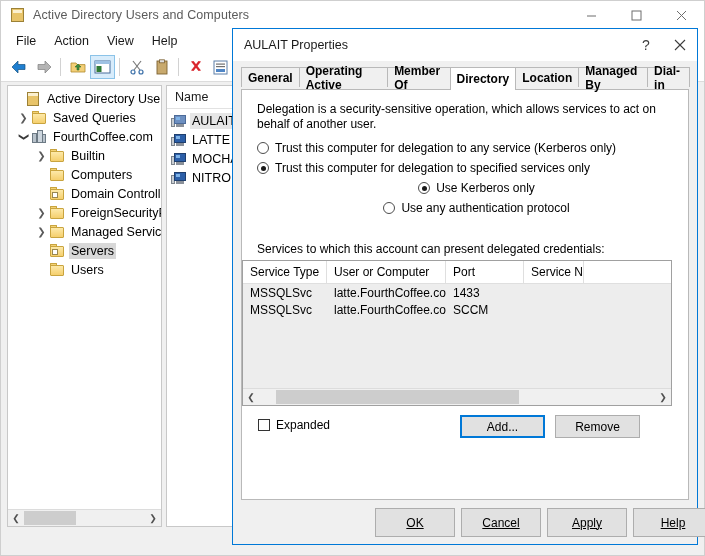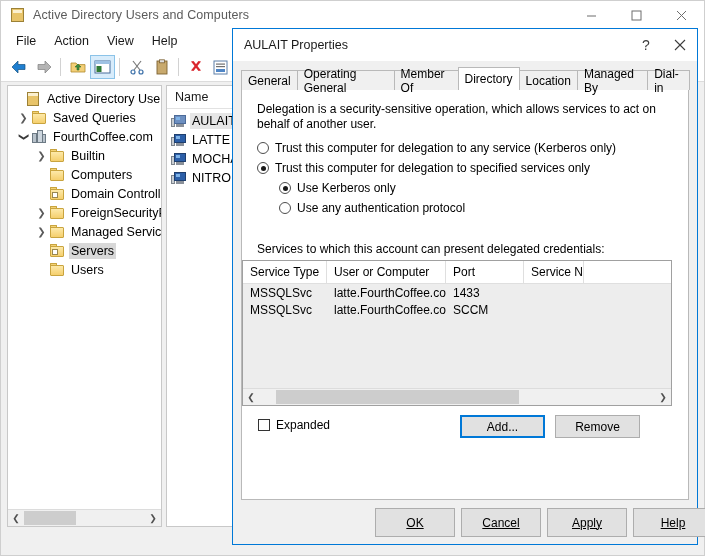--- a/index.html
+++ b/index.html
@@ -159,21 +159,21 @@
     height: 32px; display: flex; align-items: center; background: #ffffff;
     position: relative;
   }
   .dlg-title-text { font-size: 12.5px; color: #1a1a1a; margin-left: 11px; }
   .dlg-caps { position: absolute; right: 0; top: 0; height: 32px; display: flex; }
   .dlg-cap { width: 34px; height: 32px; display:flex; align-items:center; justify-content:center; color:#3d3d3d; }
   .dlg-cap.help { font-size: 14px; }
 
   .tabstrip {
     position: absolute; left: 8px; top: 38px; right: 8px; height: 23px;
-    display: flex; align-items: flex-end;
+    display: flex; align-items: flex-start; font-weight: bold;
   }
   .tab {
     height: 20px; padding: 0 6px; font-size: 12px; color: #000;
     background: #f0f0f0; border: 1px solid #b9b9b9; border-bottom: none;
     display: flex; align-items: center; box-sizing: border-box;
     margin-right: -1px; position: relative; z-index: 1;
   }
   .tab.active {
     background: #ffffff; height: 23px; z-index: 3;
     border-color: #b9b9b9;
@@ -182,21 +182,21 @@
     position: absolute; left: 8px; top: 60px; right: 8px; bottom: 44px;
     background: #ffffff; border: 1px solid #b9b9b9; box-sizing: border-box;
   }
 
   .desc {
     position: absolute; left: 15px; top: 12px; right: 18px;
     font-size: 12px; color: #000; line-height: 15px;
   }
   .radios { position: absolute; left: 15px; top: 48px; right: 14px; }
   .radio-row { display: flex; align-items: center; height: 20px; font-size: 12px; color:#000;}
-  .radio-row.indent { margin-left: 22px; }
+  .radio-row.indent { margin-left: 22px; justify-content: center; }
   .radio {
     width: 12px; height: 12px; border-radius: 50%; border: 1px solid #4d4d4d;
     background: #fff; margin-right: 6px; flex: none; position: relative; box-sizing: border-box;
   }
   .radio.on:after {
     content: ''; position: absolute; left: 2.5px; top: 2.5px; width: 5px; height: 5px;
     border-radius: 50%; background: #1a1a1a;
   }
 
   .svc-label { position: absolute; left: 15px; top: 152px; font-size: 12px; color: #000; }
@@ -503,21 +503,21 @@
           <svg width="12" height="12" viewBox="0 0 12 12">
               <line x1="1" y1="1" x2="11" y2="11" stroke="#3d3d3d" stroke-width="1.1"></line>
               <line x1="11" y1="1" x2="1" y2="11" stroke="#3d3d3d" stroke-width="1.1"></line>
             </svg>
         </div>
       </div>
     </div>
 
     <div class="tabstrip">
       <div class="tab">General</div>
-      <div class="tab">Operating General</div>
+      <div class="tab">Operating Active</div>
       <div class="tab">Member Of</div>
       <div class="tab active">Directory</div>
       <div class="tab">Location</div>
       <div class="tab">Managed By</div>
       <div class="tab">Dial-in</div>
     </div>
 
     <div class="tabpanel">
 
       <div class="desc">Delegation is a security-sensitive operation, which allows services to act on behalf of another user.</div>

